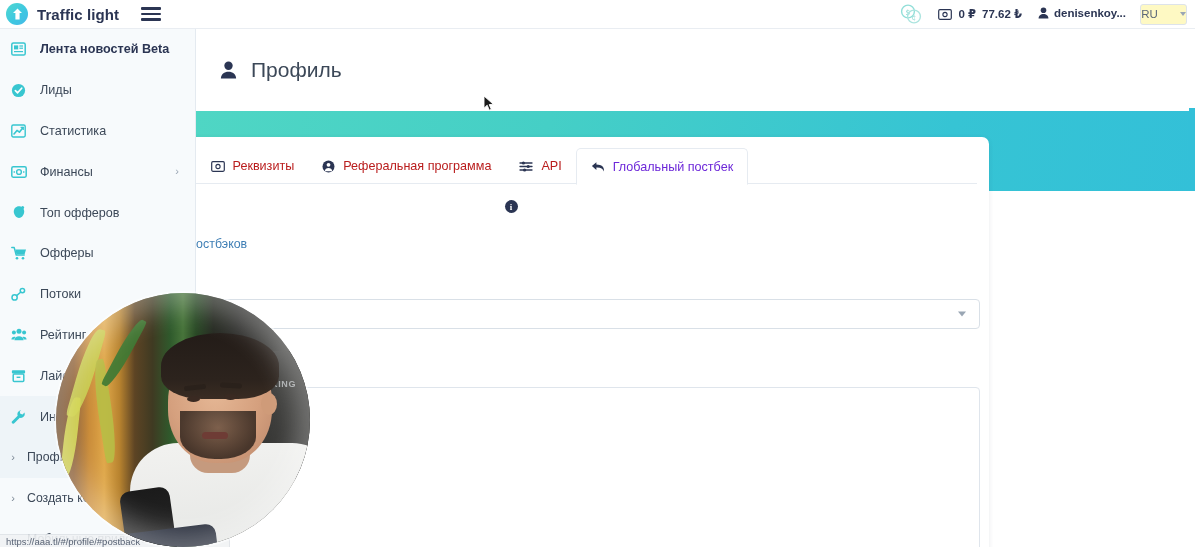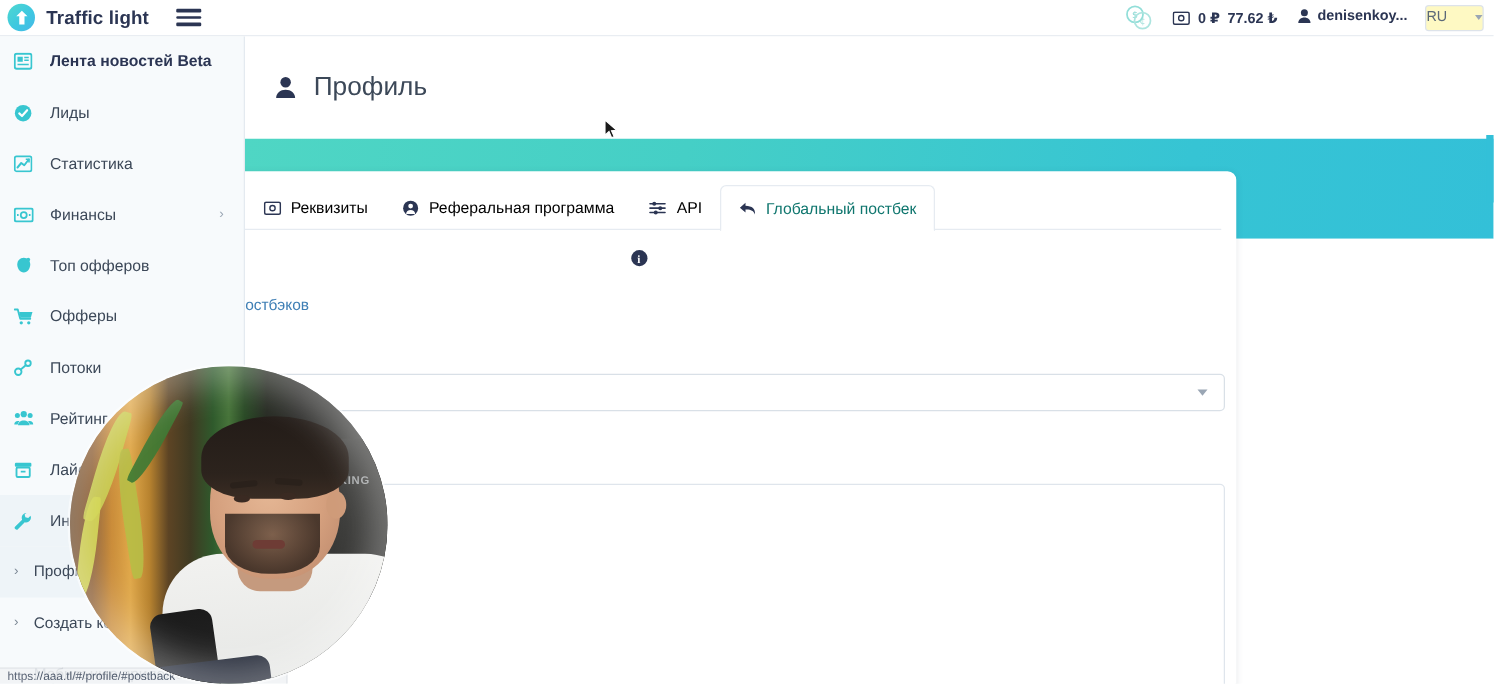--- a/index.html
+++ b/index.html
@@ -125,30 +125,30 @@
     padding: 0 10px 0 12px;
     display: flex; align-items: flex-end;
   }
   .tabs::after {
     content:""; position:absolute; left:12px; right:12px; bottom:0;
     height:1px; background:#e6ebf1;
   }
   .tab {
     display: flex; align-items: center; gap: 8px;
     height: 36px; padding: 0 14px;
-    font-size: 12.6px; color: #000000; cursor: pointer;
+    font-size: 12.6px; color: #b91c1c; cursor: pointer;
     white-space: nowrap; position: relative; z-index: 2;
   }
   .tab .tab-ico { display:flex; align-items:center; color:#2b3553; }
   .tab.active {
     background: #fff;
     border: 1px solid #e6ebf1;
     border-bottom: 1px solid #fff;
     border-radius: 5px 5px 0 0;
-    color:#0f766e;
+    color:#6d28d9;
     margin-bottom: -1px;
     height: 37px;
   }
 
   .note-row {
     display:flex; align-items:center; justify-content:center; gap:7px;
     margin-top: 16px; font-size: 11.6px; color:#2b3553; font-weight:600;
   }
   .info-dot {
     width:13px;height:13px;border-radius:50%;background:#2b3553;color:#fff;

